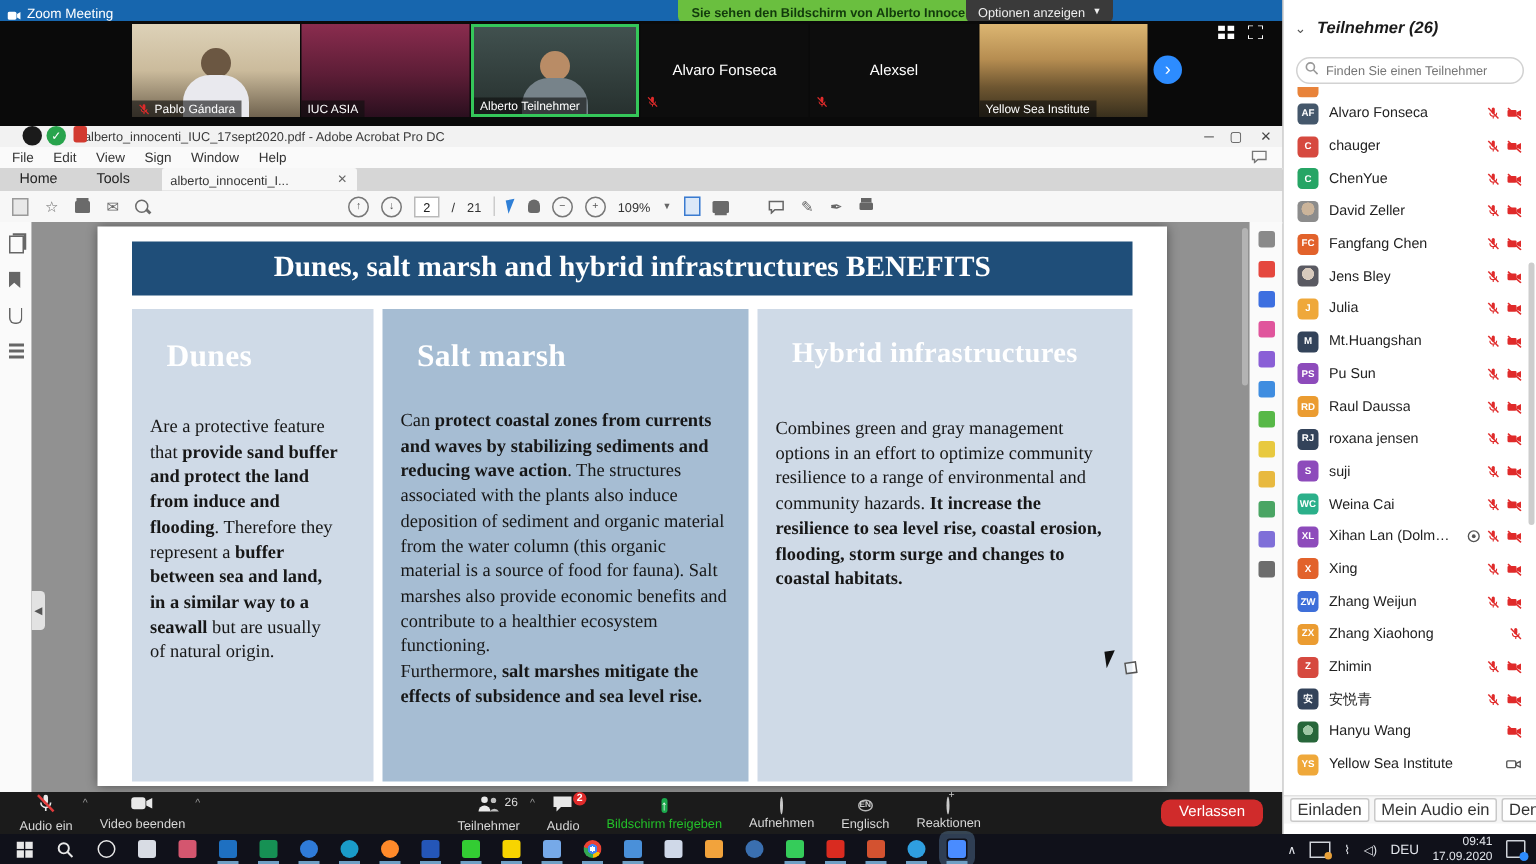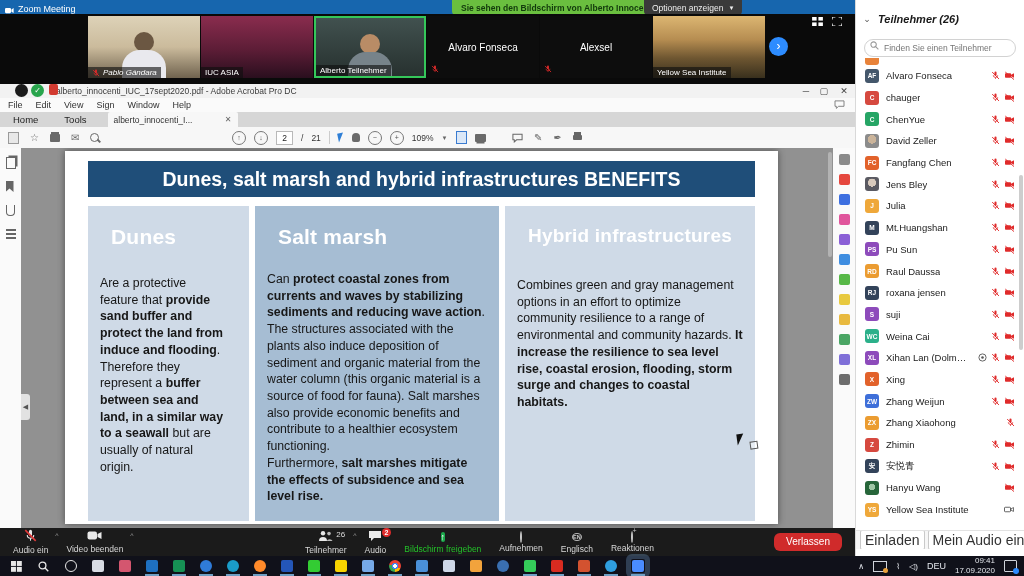--- a/index.html
+++ b/index.html
@@ -12,21 +12,21 @@
   .zm-left{position:absolute;left:5px;top:0;height:14px;display:flex;align-items:flex-end;gap:4px;color:#fff;font-size:9px;}
   .zm-banner{position:absolute;left:452px;top:0;height:15px;background:#6abf3f;color:#123a0c;
              font-size:8.5px;font-weight:bold;display:flex;align-items:center;padding:0 9px;border-radius:0 0 4px 4px;white-space:nowrap;}
   .zm-options{position:absolute;left:644px;top:0;height:15px;background:#3a3a3a;color:#efefef;font-size:8.5px;
               display:flex;align-items:center;gap:5px;padding:0 8px;border-radius:0 0 4px 4px;white-space:nowrap;cursor:pointer;}
 
   
   #video-strip{position:absolute;left:0;top:14px;width:855px;height:70px;background:#0a0a0a;}
   .tile{position:absolute;top:2px;height:62px;width:112px;overflow:hidden;background:#101010;}
   .tile.active{box-sizing:border-box;border:2px solid #35c75a;}
-  .bg-pablo{background:linear-gradient(180deg,#ddd2b8 0%,#cbbb9c 50%,#70634f 100%);font-style:italic;}
+  .bg-pablo{background:linear-gradient(180deg,#ddd2b8 0%,#cbbb9c 50%,#70634f 100%);}
   .bg-iuc{background:linear-gradient(180deg,#8a2c4e 0%,#5c1d36 55%,#2a0f1e 100%);}
   .bg-alberto{background:linear-gradient(180deg,#41514f 0%,#27312f 100%);}
   .bg-yellowsea{background:linear-gradient(180deg,#dcb672 0%,#b68d51 38%,#6e5631 68%,#39301d 100%);}
   .person-head{position:absolute;left:50%;top:16px;width:20px;height:20px;margin-left:-10px;border-radius:50%;}
   .person-body{position:absolute;left:50%;top:34px;width:44px;height:34px;margin-left:-22px;border-radius:18px 18px 0 0;}
   .tile-label{position:absolute;left:0;bottom:0;max-width:96%;background:rgba(15,15,15,.62);color:#fff;
               font-size:8px;line-height:11px;padding:0 4px;display:flex;align-items:center;gap:3px;white-space:nowrap;}
   .tile.nameonly{display:flex;align-items:center;justify-content:center;color:#fff;font-size:10px;background:#0d0d0d;}
   .tile-mic{position:absolute;left:4px;bottom:3px;}
   .strip-icons{position:absolute;left:812px;top:17px;display:flex;gap:9px;}
@@ -61,21 +61,21 @@
   #ac-leftbar{position:absolute;left:0;top:64px;bottom:0;width:21px;background:#fafafa;border-right:1px solid #dcdcdc;
               display:flex;flex-direction:column;align-items:center;padding-top:9px;gap:13px;}
   #ac-rightbar{position:absolute;right:0;top:64px;bottom:0;width:22px;background:#fafafa;border-left:1px solid #dcdcdc;
                display:flex;flex-direction:column;align-items:center;padding-top:6px;gap:9px;}
   .rt-sq{width:11px;height:11px;border-radius:2px;cursor:pointer;}
   .lb-ico{width:10px;height:11px;position:relative;cursor:pointer;}
   .i-pages{width:8px;height:10px;border:1px solid #666;background:#fafafa;box-shadow:2px -2px 0 -0.5px #666;}
   .i-book{width:8px;height:11px;background:#666;clip-path:polygon(0 0,100% 0,100% 100%,50% 68%,0 100%);}
   .i-clip{width:7px;height:10px;border:1.4px solid #666;border-top:none;border-radius:0 0 4px 4px;}
   .i-layers{width:10px;height:2px;background:#666;box-shadow:0 4px 0 #666,0 8px 0 #666;}
-  #ac-doc{position:absolute;left:21px;top:64px;right:22px;bottom:0;background:#919191;overflow:hidden;}
+  #ac-doc{position:absolute;left:21px;top:64px;right:22px;bottom:0;background:#919191;overflow:hidden;font-family:Liberation Serif, serif;}
   .doc-collapse{position:absolute;left:0;top:246px;width:9px;height:26px;background:rgba(240,240,240,.85);
                 border-radius:0 3px 3px 0;font-size:7px;color:#555;display:flex;align-items:center;justify-content:center;cursor:pointer;}
   .doc-scroll{position:absolute;right:1px;top:4px;width:4px;height:105px;background:#b3b3b3;border-radius:2px;}
 
   
   #slide{position:absolute;left:44px;top:3px;width:713px;height:373px;background:#fff;box-shadow:0 0 7px rgba(0,0,0,.45);}
   #slide-banner{position:absolute;left:23px;top:10px;width:667px;height:36px;background:#1f4e79;color:#fff;
                 font-weight:bold;font-size:19.5px;display:flex;align-items:center;justify-content:center;white-space:nowrap;}
   #slide-cols{position:absolute;left:23px;top:55px;width:667px;bottom:3px;display:flex;gap:6px;}
   .col{box-sizing:border-box;padding:13px 12px 10px;}
@@ -124,21 +124,21 @@
   .pp-name{font-size:9.5px;color:#222;white-space:nowrap;overflow:hidden;text-overflow:ellipsis;}
   .pp-icons{margin-left:auto;display:flex;gap:4px;align-items:center;flex:none;}
   .pp-partial{height:7px;overflow:hidden;padding:0 9px;}
   .pp-partial .pp-avatar{margin-top:-7px;background:#e8833a;}
   .ph-david{background:radial-gradient(circle at 50% 38%,#cbb49a 0 38%,#8c8c8c 40%);}
   .ph-jens{background:radial-gradient(circle at 50% 40%,#d8cabd 0 36%,#5a5a62 38%);}
   .ph-hanyu{background:radial-gradient(circle at 50% 42%,#9fc7a5 0 30%,#27663a 32%);}
   .pp-scroll{position:absolute;right:1px;top:175px;width:4px;height:175px;background:#cdcdcd;border-radius:2px;}
   .pp-footer{position:absolute;left:0;right:0;top:530px;height:18px;background:#f6f6f6;border-top:1px solid #e2e2e2;
              display:flex;align-items:center;gap:3px;padding:0 0 0 4px;overflow:hidden;}
-  .pp-btn{font-size:14px;color:#333;background:#fff;border:1px solid #c9c9c9;border-radius:2px;
+  .pp-btn{font-size:11px;color:#333;background:#fff;border:1px solid #c9c9c9;border-radius:2px;
           padding:1px 4px;white-space:nowrap;cursor:pointer;flex:none;}
 
   
   #taskbar{position:absolute;left:0;top:556px;width:1024px;height:20px;background:#10111a;display:flex;align-items:center;padding-left:3px;box-sizing:border-box;}
   .tb-ic{width:14px;height:14px;margin:0 6.5px;border-radius:2px;position:relative;flex:none;cursor:pointer;
          display:flex;align-items:center;justify-content:center;}
   .tb-ic.running:after{content:'';position:absolute;left:0;right:0;bottom:-3px;height:2px;background:#6f9fc4;}
   .tb-ic.tb-active{box-shadow:0 0 0 5px rgba(120,170,215,.30);background-clip:padding-box;}
   .tb-tray{margin-left:auto;display:flex;align-items:center;gap:9px;padding-right:7px;color:#e3e6ec;font-size:9px;}
   .tb-tray .itm{cursor:pointer;display:flex;align-items:center;}

